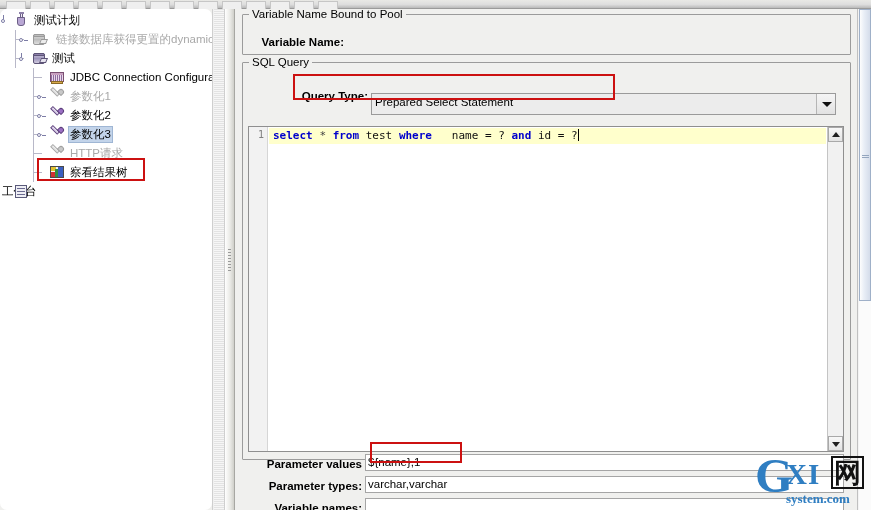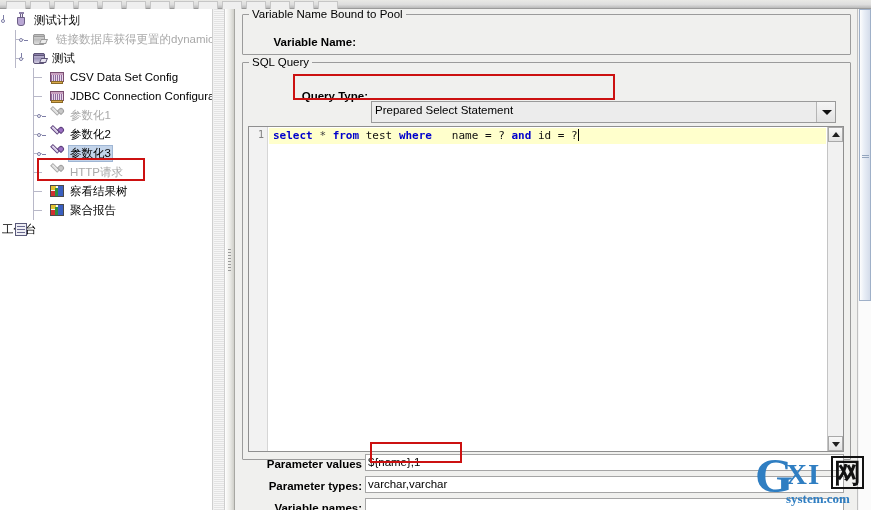--- a/index.html
+++ b/index.html
@@ -31,20 +31,21 @@
     border: 1px solid #c6c6c6; border-bottom: none;
     background: #efefef;
     box-sizing: border-box;
   }
 
   
   .tree-panel {
     position: absolute; left: 0; top: 9px; width: 212px; height: 501px;
     background: #ffffff;
     overflow: hidden;
+    border-radius: 7px;
   }
   .tree {
     position: absolute; left: 0; top: 0; width: 206px;
     padding-top: 2px;
   }
   .node {
     position: relative;
     height: 19px;
     line-height: 19px;
     white-space: nowrap;
@@ -419,25 +420,20 @@
             <span class="spt"></span>
           </span><span class="lbl" style="margin-left: 54px;">链接数据库获得更置的dynamic</span></div>
         <div class="node" style="height: 19px;"><span class="tline" style="left: 15px; top: 0px; width: 1px; height: 19px;"></span><span class="tline" style="left: 15px; top: 9px; width: 9px; height: 1px;"></span><span class="handle expanded" style="left: 19px; top: 5px;">
             <span class="hk"></span>
             <span class="hstem"></span>
           </span><span class="ic ic-spool" style="left: 31px;">
             <span class="sp"></span>
             <span class="sp2"></span>
             <span class="spt"></span>
           </span><span class="lbl" style="margin-left: 50px;">测试</span></div>
-        <div class="node" style="height: 19px;"><span class="tline" style="left: 33px; top: 0px; width: 1px; height: 19px;"></span><span class="tline" style="left: 33px; top: 9px; width: 9px; height: 1px;"></span><span class="ic ic-cfg" style="left: 49px;">
-            <span class="cgtop"></span>
-            <span class="cgbody"></span>
-            <span class="cgbot"></span>
-          </span><span class="lbl" style="margin-left: 68px;">CSV Data Set Config</span></div>
         <div class="node" style="height: 19px;"><span class="tline" style="left: 33px; top: 0px; width: 1px; height: 19px;"></span><span class="tline" style="left: 33px; top: 9px; width: 9px; height: 1px;"></span><span class="ic ic-cfg" style="left: 49px;">
             <span class="cgtop"></span>
             <span class="cgbody"></span>
             <span class="cgbot"></span>
           </span><span class="lbl" style="margin-left: 68px;">JDBC Connection Configurat</span></div>
         <div class="node disabled" style="height: 19px;"><span class="tline" style="left: 33px; top: 0px; width: 1px; height: 19px;"></span><span class="tline" style="left: 33px; top: 9px; width: 9px; height: 1px;"></span><span class="handle" style="left: 37px; top: 5px;">
             <span class="hk"></span>
             <span class="hstem"></span>
           </span><span class="ic ic-pip dim" style="left: 49px;">
             <span class="pstem"></span>
@@ -461,27 +457,20 @@
             <span class="pstem"></span>
             <span class="pbulb"></span>
           </span><span class="lbl" style="margin-left: 68px;">HTTP请求</span></div>
         <div class="node" style="height: 19px;"><span class="tline" style="left: 33px; top: 0px; width: 1px; height: 19px;"></span><span class="tline" style="left: 33px; top: 9px; width: 9px; height: 1px;"></span><span class="ic ic-lst" style="left: 49px;">
             <span class="lbox"></span>
             <span class="l4"></span>
             <span class="l1"></span>
             <span class="l2"></span>
             <span class="l3"></span>
           </span><span class="lbl" style="margin-left: 68px;">察看结果树</span></div>
-        <div class="node" style="height: 19px;"><span class="tline" style="left: 33px; top: 0px; width: 1px; height: 19px;"></span><span class="tline" style="left: 33px; top: 9px; width: 9px; height: 1px;"></span><span class="ic ic-lst" style="left: 49px;">
-            <span class="lbox"></span>
-            <span class="l4"></span>
-            <span class="l1"></span>
-            <span class="l2"></span>
-            <span class="l3"></span>
-          </span><span class="lbl" style="margin-left: 68px;">聚合报告</span></div>
         <div class="node" style="height: 19px;"><span class="ic ic-wb" style="left: 13px;">
             <span class="wbx"></span>
             <span class="wl" style="top:5px"></span>
             <span class="wl" style="top:8px"></span>
             <span class="wl" style="top:11px"></span>
           </span><span class="lbl" style="">工作台</span></div>
       </div>
   </div>
 
   <div class="tree-vsb">
@@ -490,28 +479,28 @@
 
   <div class="splitter">
     <div class="grip"></div>
   </div>
 
   <div class="main">
 
     <div class="group" style="left:6px; top:5px; width:609px; height:41px;">
       <span class="gtitle">Variable Name Bound to Pool</span>
     </div>
-    <div class="lbl-right" style="left:24px; top:27px; width:96px;">Variable Name:</div>
+    <div class="lbl-right" style="left:12px; top:27px; width:96px;">Variable Name:</div>
 
     <div class="group" style="left:6px; top:53px; width:609px; height:398px;">
       <span class="gtitle">SQL Query</span>
     </div>
 
     <div class="lbl-right" style="left:38px; top:81px; width:94px;">Query Type:</div>
-    <div class="combo" style="left:135px; top:92px; width:465px; height:22px;">
+    <div class="combo" style="left:135px; top:84px; width:465px; height:22px;">
       <span class="cval">Prepared Select Statement</span>
       <span class="carrowbox">
         <span class="carrow"></span>
       </span>
     </div>
 
 
     <div class="editor" style="left:12px; top:117px; width:596px; height:326px;">
       <div class="curline"></div>
       <div class="gutter">

